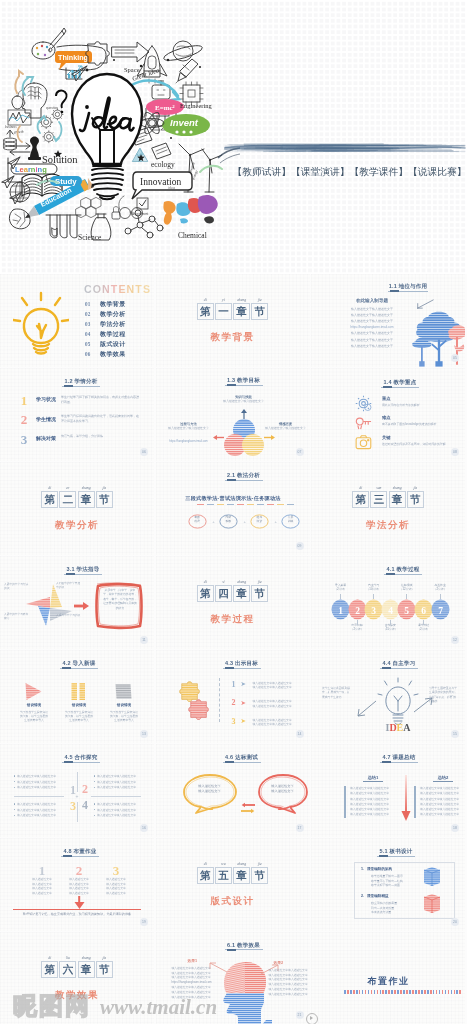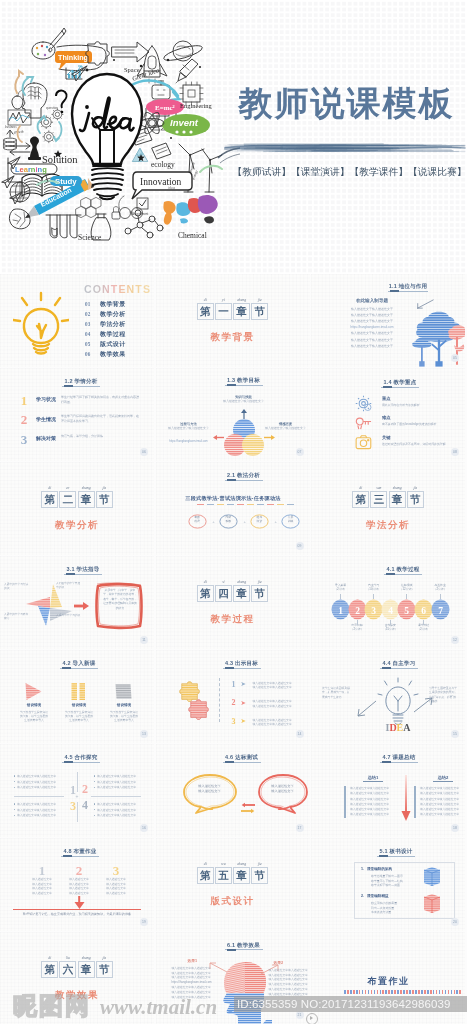--- a/index.html
+++ b/index.html
@@ -474,21 +474,20 @@
    <circle cx="87" cy="107" r="1.9" fill="#0d0d0d" stroke="none"></circle>
    <path d="M89 113 C88 118 86 124 85 128 C84 131 82 132 80 130"></path>
    <path d="M103 119 C100 116 95 117 93.5 121 C92 125 94 128 97.5 127 C101 126 103 122 104 118"></path>
    <path d="M104 118 C105 111 107 103 108 99 C108.5 97 110 97 109.5 100 C108 108 105 120 104 125 C103.5 128 105 129 107 127"></path>
    <path d="M108 124 C112 124 116 122 116 119 C116 116.5 113 116 111 118.5 C108.5 122 109.5 127 113 128 C116 128.5 119 126 120.5 123"></path>
    <path d="M130 120 C127 117 122 118 120.5 122 C119 126 121 129 124.5 128 C128 127 130 123 130.5 119"></path>
    <path d="M130.5 119 C130 123 129 127 129.5 129 C130 131 132 131 133.5 128"></path>
  </g>
 </svg></div>
   <div id="title-block">
-   <div class="hdr-title">教师说课模板</div>
    <svg class="hdr-brush" viewBox="0 0 242 20">
      <g fill="none" stroke="#4f6d8c" stroke-linecap="round">
       <path d="M56.0 10.4 C109.3 10.5 180.5 10.3 233.9 10.4" stroke-width="0.63" opacity="0.31"></path>
       <path d="M51.2 8.4 C90.4 8.1 142.7 8.6 182.0 8.3" stroke-width="0.86" opacity="0.14"></path>
       <path d="M81.0 7.7 C123.2 8.2 179.6 7.1 221.9 7.9" stroke-width="0.33" opacity="0.51"></path>
       <path d="M61.6 11.9 C78.1 11.4 100.2 12.4 116.8 11.7" stroke-width="0.31" opacity="0.32"></path>
       <path d="M24.2 8.4 C34.6 8.8 48.6 8.0 59.0 8.6" stroke-width="0.62" opacity="0.29"></path>
       <path d="M64.0 10.9 C97.0 10.6 141.0 11.2 174.0 10.8" stroke-width="0.76" opacity="0.29"></path>
       <path d="M99.6 14.5 C142.0 14.2 198.6 14.8 241.0 14.4" stroke-width="0.80" opacity="0.23"></path>
       <path d="M7.0 9.2 C52.8 9.0 113.8 9.3 159.6 9.1" stroke-width="0.58" opacity="0.46"></path>
@@ -1369,14 +1368,13 @@
         </div>
   </div>
 
  </div>
 
  <div id="wm">
   <div id="wm-cn">昵图网</div>
   <div id="wm-url">www.tmail.cn</div>
  </div>
  <div id="play-btn"></div>
- <div id="id-badge">ID:6355359 NO:20171231193642986039</div>
 </div>
 
 </body></html>

